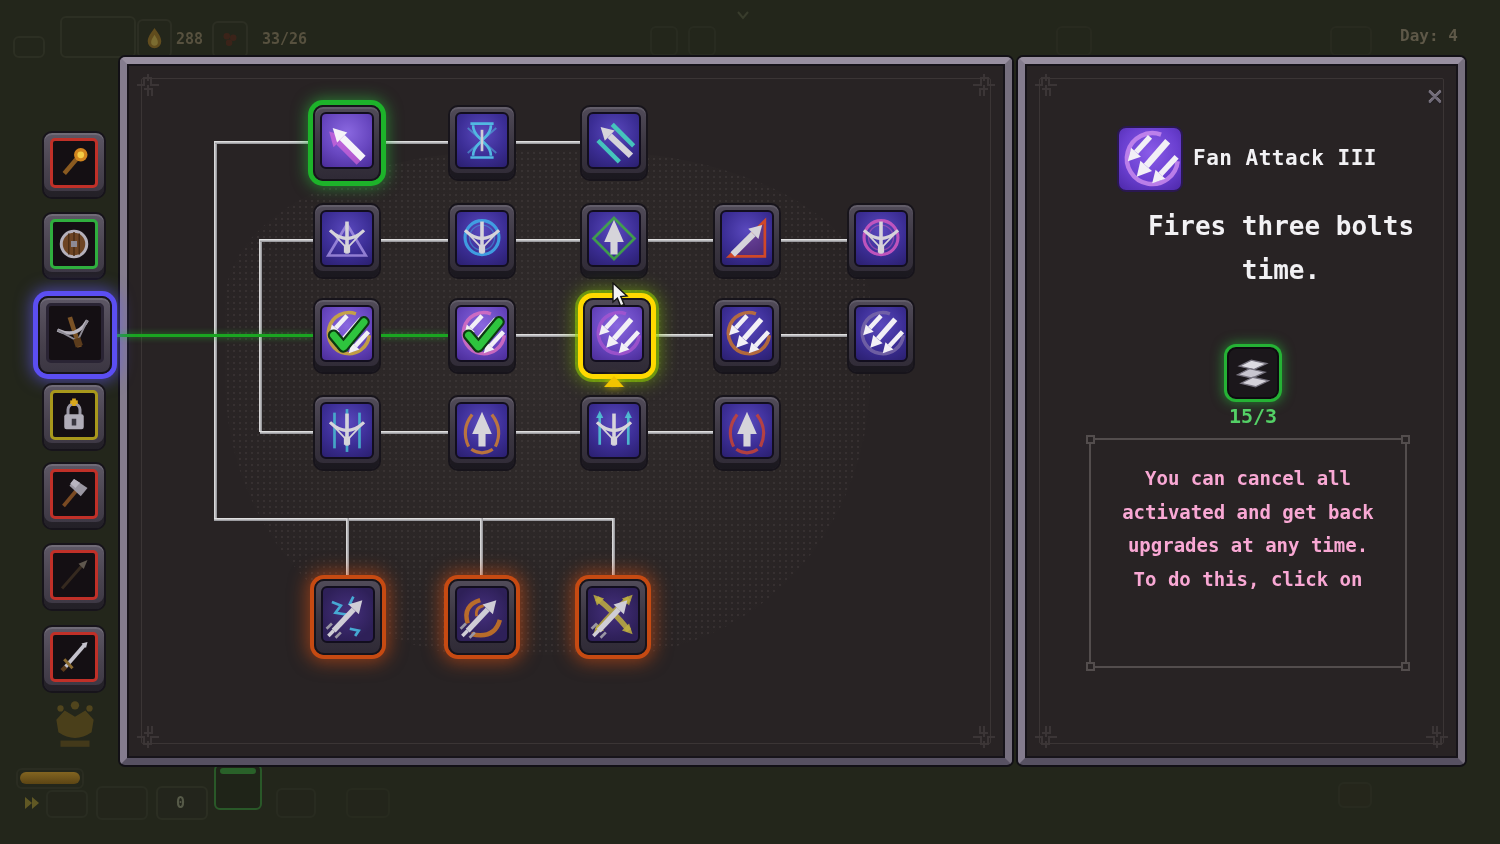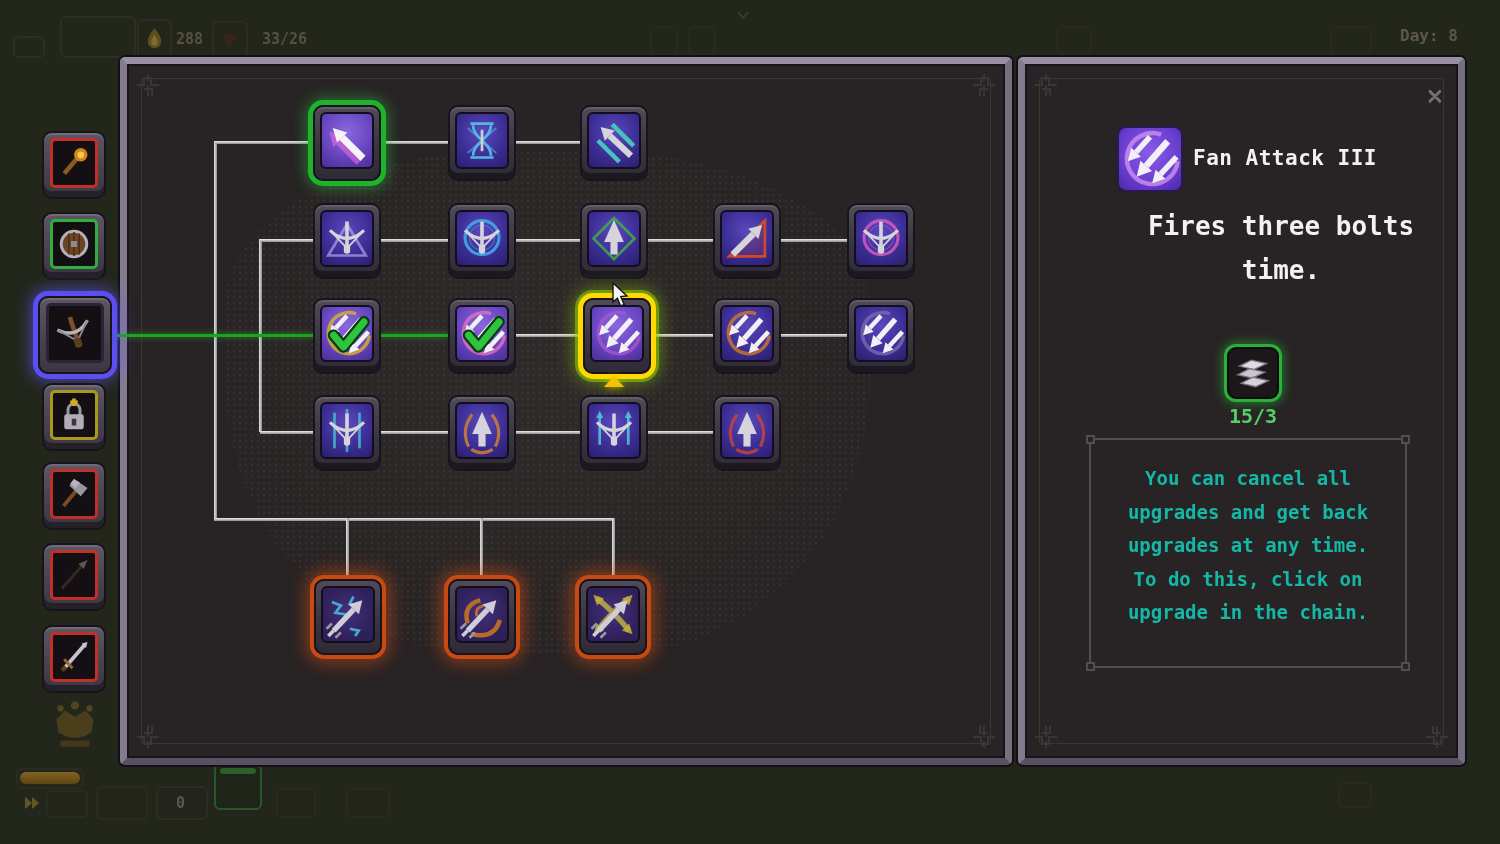--- a/index.html
+++ b/index.html
@@ -82,21 +82,21 @@
     background:radial-gradient(circle at 50% 40%, #8a5ce8, #6a3fd0 58%, #4c28a8);}
   .detail-icon svg{width:100%;height:100%;display:block;}
   .detail-title{left:168px;top:82px;width:266px;color:#f2f1f4;font-size:21px;font-weight:bold;letter-spacing:.5px;}
   .desc{left:86px;top:140px;width:340px;color:#f2f1f4;font-size:26px;font-weight:bold;line-height:44px;text-align:center;}
   .cost-icon{left:202px;top:283px;width:52px;height:52px;border-radius:9px;background:#1b171b;
     border:2px solid #0e0b10;
     box-shadow:0 0 0 3px #25b235, 0 0 12px 4px rgba(40,200,60,.55);}
   .cost-icon svg{width:100%;height:100%;display:block;}
   .cost-text{left:188px;top:340px;width:80px;text-align:center;color:#54d066;font-size:20px;font-weight:bold;}
   .info-box{left:64px;top:374px;width:318px;height:230px;border:2px solid #534d4d;border-radius:2px;
-    padding-top:22px;text-align:center;color:#14b8a6;font-size:19px;font-weight:bold;line-height:33.5px;}
+    padding-top:22px;text-align:center;color:#f9a8d4;font-size:19px;font-weight:bold;line-height:33.5px;}
   .ib-k{position:absolute;width:9px;height:9px;border:2px solid #534d4d;background:#282324;}
 
   
   #cursor{position:absolute;left:612px;top:282px;width:22px;height:26px;z-index:9;pointer-events:none;}
 </style>
 </head>
 <body>
 
 <div id="screen">
 
@@ -120,21 +120,21 @@
             <circle cx="26" cy="35" r="7"></circle>
           </g>
         </svg>
     </div>
   </div>
   <div class="hudtext" style="left:262px;top:30px;font-size:15px;">33/26</div>
   <div class="hudbox" style="left:650px;top:26px;width:28px;height:30px;opacity:.35;"></div>
   <div class="hudbox" style="left:688px;top:26px;width:28px;height:30px;opacity:.35;"></div>
   <div class="hudbox" style="left:1056px;top:26px;width:36px;height:30px;opacity:.3;"></div>
   <div class="hudbox" style="left:1330px;top:26px;width:42px;height:30px;opacity:.3;"></div>
-  <div class="hudtext" style="left:1400px;top:26px;font-size:16px;color:#5e5848;">Day: 8</div>
+  <div class="hudtext" style="left:1400px;top:26px;font-size:16px;color:#5e5848;">Day: 4</div>
   <div class="hud-icon dim" style="position:absolute;left:736px;top:10px;width:14px;height:10px;">
     <svg viewBox="0 0 14 10">
         <path d="M2 2 L7 8 L12 2" stroke="#4a4e3a" stroke-width="2" fill="none"></path>
       </svg>
   </div>
 
   <div style="position:absolute;left:20px;top:772px;width:60px;height:12px;border-radius:6px;opacity:.8;background:linear-gradient(#9a7422,#6a4c12);"></div>
   <div class="hudbox" style="left:16px;top:768px;width:68px;height:21px;opacity:.4;"></div>
   <div class="hud-icon" style="position:absolute;left:22px;top:793px;width:20px;height:20px;opacity:.6;">
     <svg viewBox="0 0 20 20">
@@ -588,24 +588,23 @@
         </svg>
       </div>
     <div class="dp cost-text">15/3</div>
 
     <div class="dp info-box" id="info-box">
       <div class="ib-k" style="left:-5px;top:-5px;"></div>
       <div class="ib-k" style="right:-5px;top:-5px;"></div>
       <div class="ib-k" style="left:-5px;bottom:-5px;"></div>
       <div class="ib-k" style="right:-5px;bottom:-5px;"></div>
     <div>You can cancel all</div>
-        <div>upgrades and get back</div>
+        <div>activated and get back</div>
         <div>upgrades at any time.</div>
         <div>To do this, click on</div>
-        <div>upgrade in the chain.</div>
       </div>
   </section>
 
   <div id="cursor">
     <svg viewBox="0 0 22 26">
         <path d="M1 1 L15 14 L8.8 14.6 L12.2 22.4 L8.6 24 L5.4 16.2 L1 20 Z" fill="#f4f4f4" stroke="#151515" stroke-width="1.4"></path>
       </svg>
   </div>
 </div>
 

